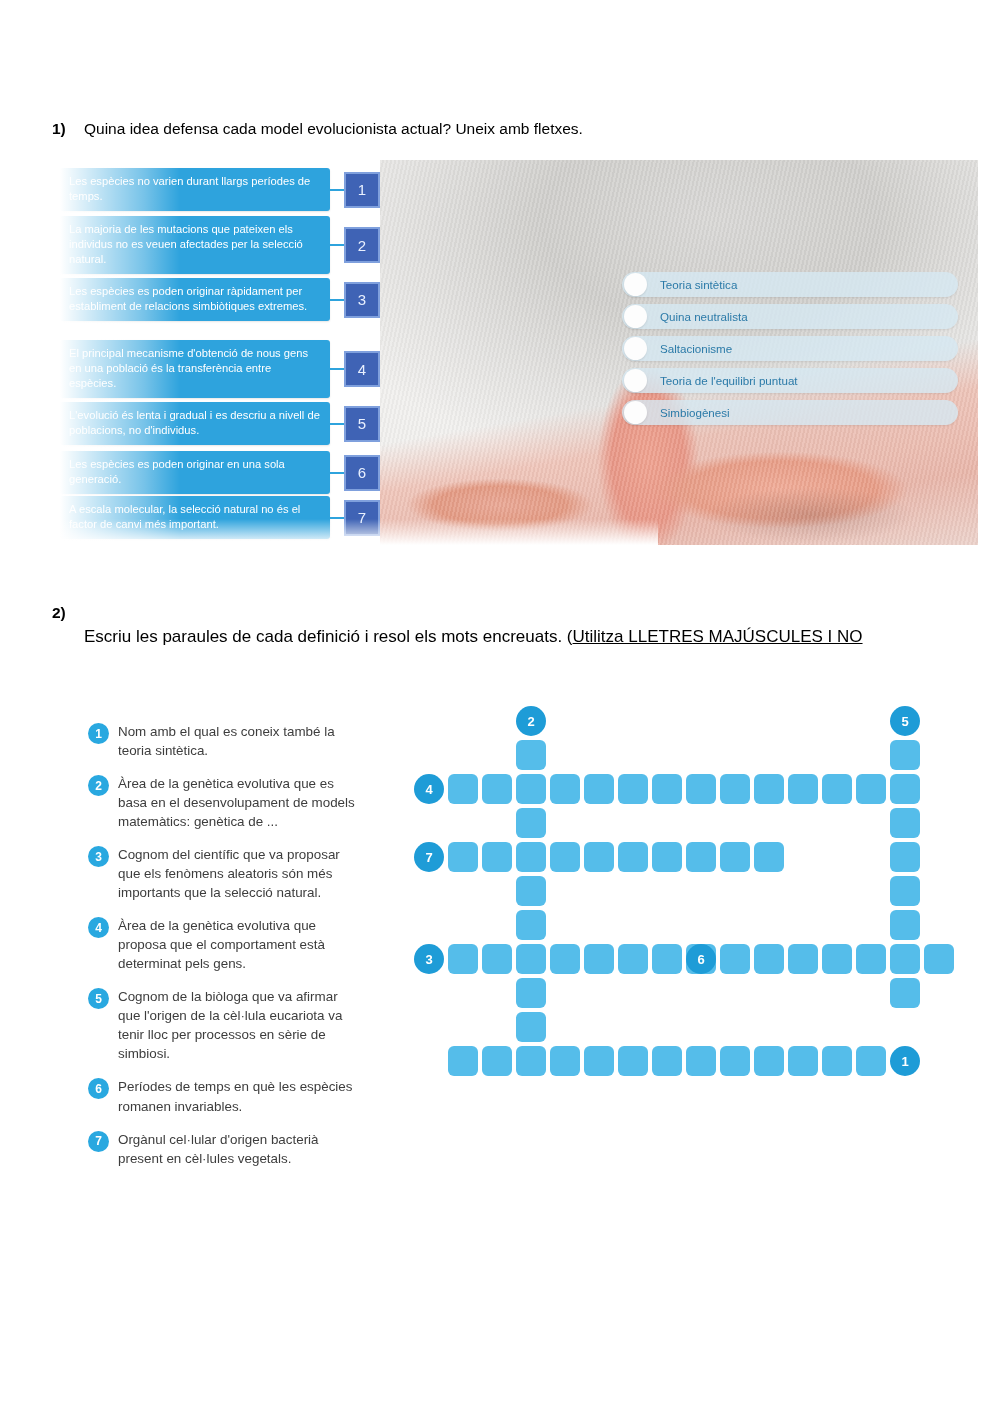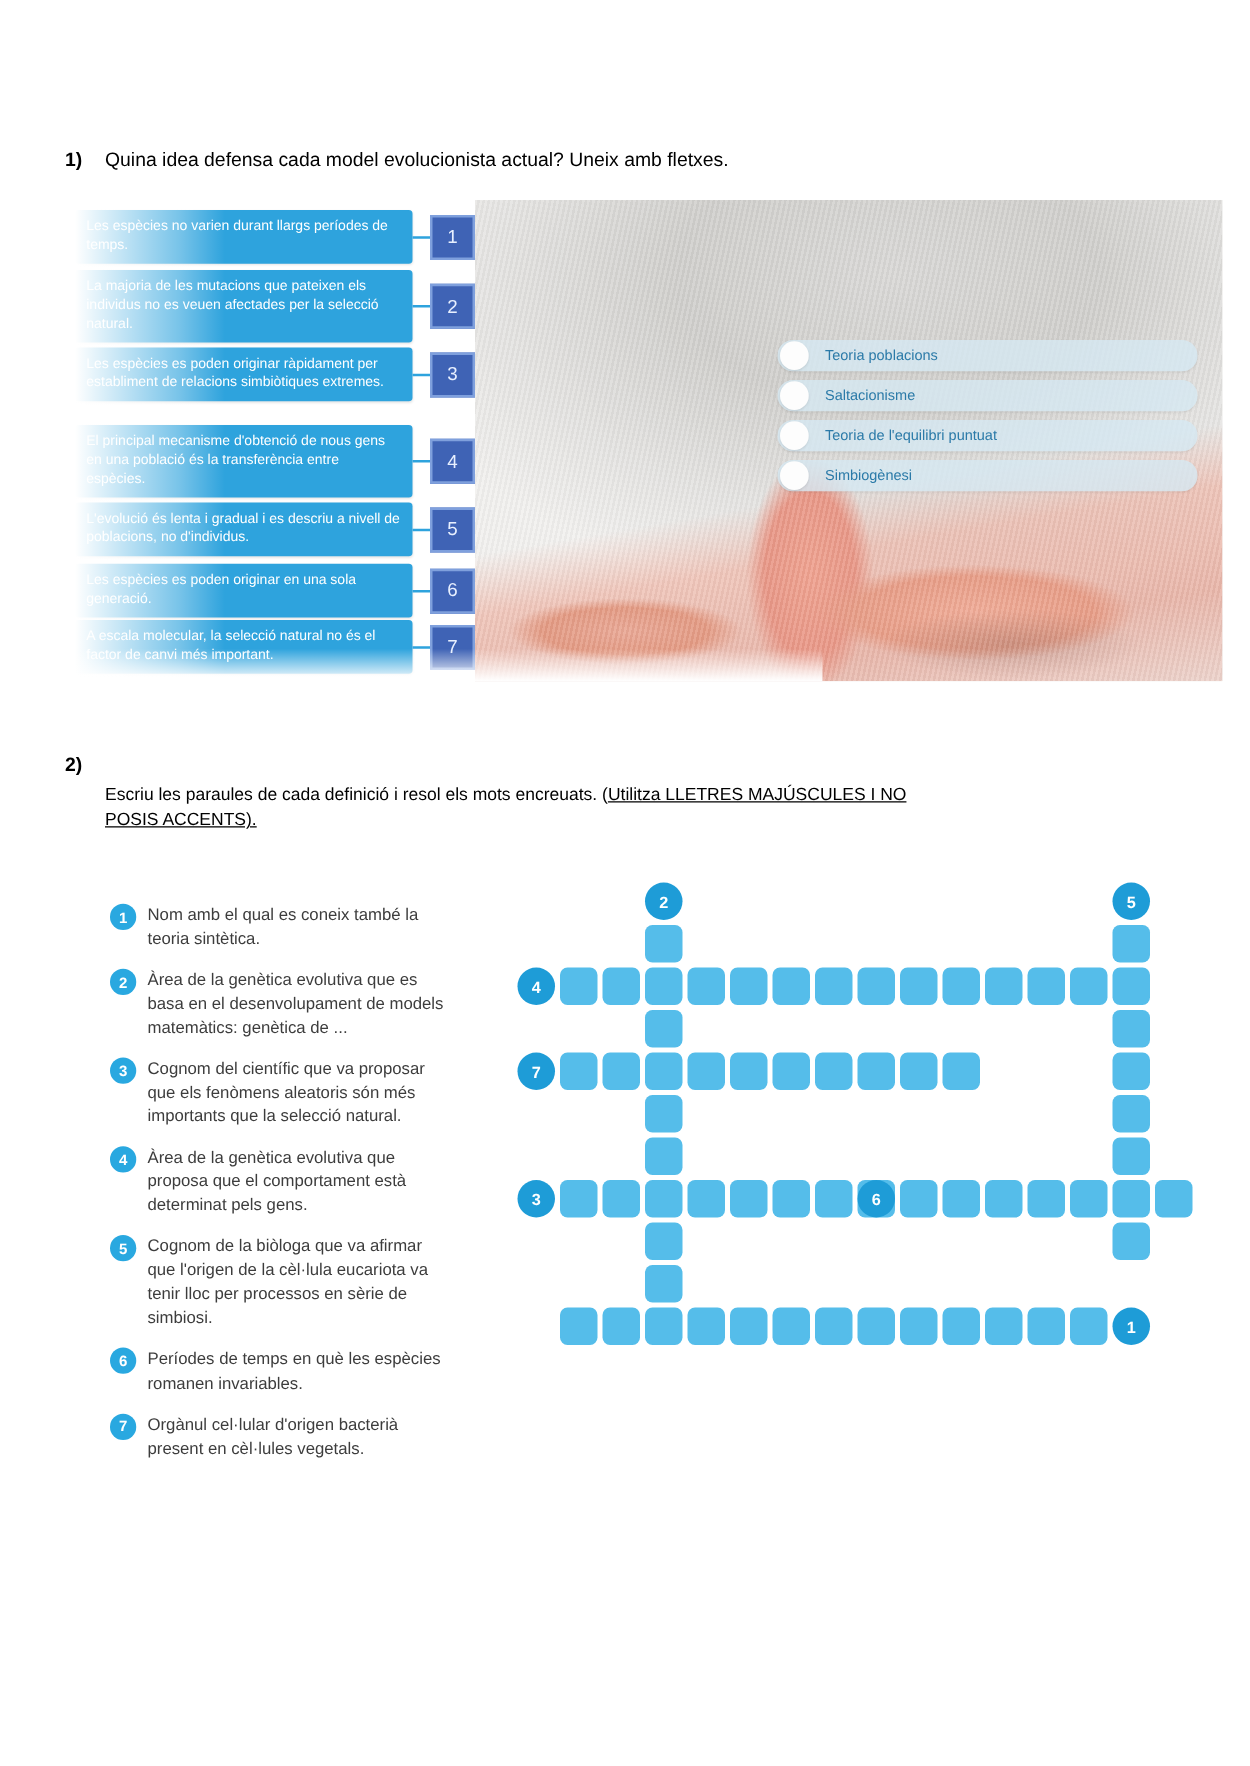--- a/index.html
+++ b/index.html
@@ -12,21 +12,21 @@
   .page { position: relative; width: 1000px; height: 1413px; overflow: hidden; background:#fff; }
 
   
   .q-block { position: absolute; }
   .q-line { display: flex; align-items: baseline; }
   .q-num {
     font-weight: bold; font-size: 15.5px; color: #000;
     width: 32px; flex: 0 0 32px;
   }
   .q-text { font-size: 15.5px; color: #000; line-height: 1.45; }
-  .q-sub { font-size: 14px; color: #000; line-height: 1.45; padding-left: 32px; }
+  .q-sub { font-size: 17px; color: #000; line-height: 1.45; padding-left: 32px; }
   .u { text-decoration: underline; }
 
   
   #ex1-panel {
     position: absolute; left: 60px; top: 160px;
     width: 918px; height: 385px;
     overflow: hidden;
   }
   
   .photo {
@@ -188,21 +188,25 @@
       <div class="stmt-row" style="top:328px;">
         <div class="stmt">A escala molecular, la selecció natural no és el factor de canvi més important.</div>
         <div class="connector"></div>
         <div class="stmt-num">7</div>
       </div>
     </div>
 
     <div class="theory-list">
       <div class="theory">
         <span class="theory-dot"></span>
-        <span>Teoria poblacions</span>
+        <span>Teoria sintètica</span>
+      </div>
+      <div class="theory">
+        <span class="theory-dot"></span>
+        <span>Quina neutralista</span>
       </div>
       <div class="theory">
         <span class="theory-dot"></span>
         <span>Saltacionisme</span>
       </div>
       <div class="theory">
         <span class="theory-dot"></span>
         <span>Teoria de l'equilibri puntuat</span>
       </div>
       <div class="theory">
@@ -210,21 +214,20 @@
         <span>Simbiogènesi</span>
       </div>
     </div>
   </div>
 
   <div class="q-block" style="left:52px; top:604px; width:900px;">
     <div class="q-line">
       <span class="q-num">2)</span>
     </div>
     <div class="q-sub" style="margin-top:3px;"><span>Escriu les paraules de cada definició i resol els mots encreuats. (</span><span class="u">Utilitza LLETRES MAJÚSCULES I NO</span></div>
-    <div class="q-sub"><span class="u">POSIS ACCENTS).</span></div>
   </div>
 
   <div id="clues">
     <div class="clue">
       <span class="clue-badge">1</span>
       <span class="clue-text">Nom amb el qual es coneix també la teoria sintètica.</span>
     </div>
     <div class="clue">
       <span class="clue-badge">2</span>
       <span class="clue-text">Àrea de la genètica evolutiva que es basa en el desenvolupament de models matemàtics: genètica de ...</span>

